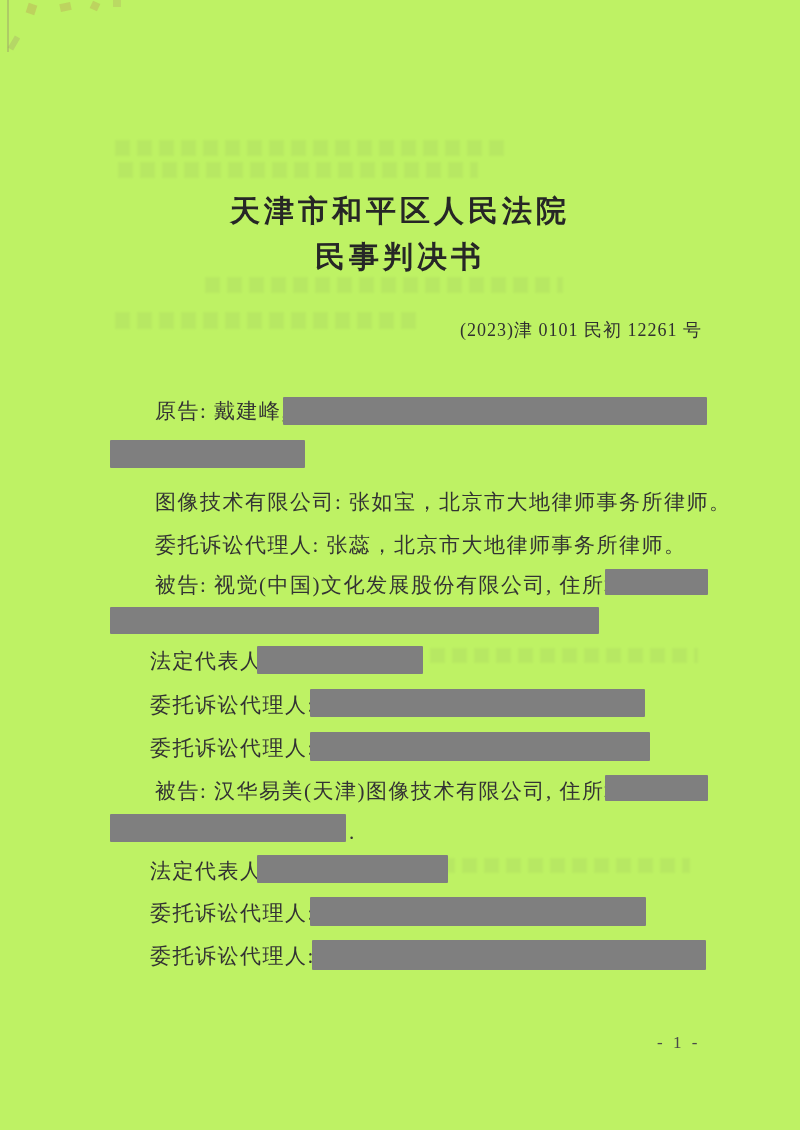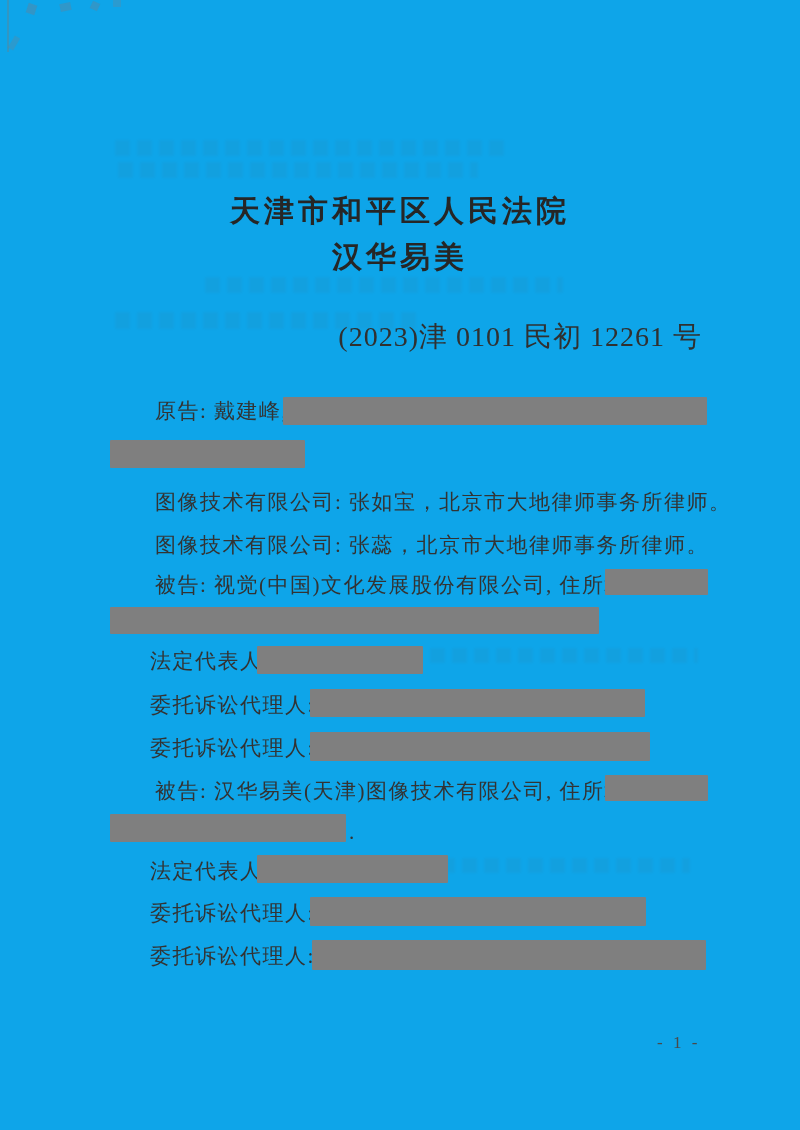--- a/index.html
+++ b/index.html
@@ -2,42 +2,42 @@
 <html><head>
 <meta charset="utf-8">
 <style>
   * { margin: 0; padding: 0; box-sizing: border-box; }
   html, body { background: #ffffff; }
   .page {
     position: relative;
     width: 800px;
     height: 1130px;
     margin: 0 auto;
-    background: #0ea5e9;
+    background: #bef264;
     overflow: hidden;
     font-family: "Liberation Serif", "DejaVu Serif", serif;
     color: #2e2e2e;
   }
   .abs { position: absolute; }
   .doc-title {
     left: 0; right: 0;
     text-align: center;
     font-size: 30px;
     font-weight: bold;
     color: #262626;
     letter-spacing: 4px;
   }
   .body-line {
     font-size: 21px;
     color: #333333;
     letter-spacing: 1.5px;
     white-space: nowrap;
   }
   .case-no {
-    font-size: 28px;
+    font-size: 18px;
     color: #303030;
     letter-spacing: 1px;
     white-space: nowrap;
   }
   .redaction {
     position: absolute;
     background: #7f7f7f;
     border-radius: 1px;
   }
   .page-num {
@@ -72,30 +72,30 @@
   <div class="corner-mark" style="left:11px; top:36px; width:6px; height:14px; background:rgba(150,120,110,0.22); transform:rotate(30deg);"></div>
 
   <div class="bleed" style="left:115px; top:140px; width:395px; height:16px;"></div>
   <div class="bleed" style="left:118px; top:162px; width:360px; height:16px;"></div>
   <div class="bleed" style="left:205px; top:277px; width:358px; height:16px;"></div>
   <div class="bleed" style="left:115px; top:312px; width:308px; height:17px;"></div>
   <div class="bleed" style="left:430px; top:648px; width:268px; height:15px;"></div>
   <div class="bleed" style="left:440px; top:858px; width:250px; height:15px;"></div>
 
   <div class="abs doc-title" style="top:191px;">天津市和平区人民法院</div>
-  <div class="abs doc-title" style="top:237px;">汉华易美</div>
+  <div class="abs doc-title" style="top:237px;">民事判决书</div>
 
   <div class="abs case-no" style="top:318px; right:98px;">(2023)津 0101 民初 12261 号</div>
 
   <div class="abs body-line" style="left:155px; top:397px;">原告: 戴建峰,</div>
   <div class="redaction" style="left:283px; top:397px; width:424px; height:28px;"></div>
   <div class="redaction" style="left:110px; top:440px; width:195px; height:28px;"></div>
 
   <div class="abs body-line" style="left:155px; top:488px;">图像技术有限公司: 张如宝，北京市大地律师事务所律师。</div>
-  <div class="abs body-line" style="left:155px; top:531px;">图像技术有限公司: 张蕊，北京市大地律师事务所律师。</div>
+  <div class="abs body-line" style="left:155px; top:531px;">委托诉讼代理人: 张蕊，北京市大地律师事务所律师。</div>
 
   <div class="abs body-line" style="left:155px; top:571px;">被告: 视觉(中国)文化发展股份有限公司, 住所地</div>
   <div class="redaction" style="left:605px; top:569px; width:103px; height:26px;"></div>
   <div class="redaction" style="left:110px; top:607px; width:489px; height:27px;"></div>
 
   <div class="abs body-line" style="left:150px; top:647px;">法定代表人:</div>
   <div class="redaction" style="left:257px; top:646px; width:166px; height:28px;"></div>
 
   <div class="abs body-line" style="left:150px; top:691px;">委托诉讼代理人:</div>
   <div class="redaction" style="left:310px; top:689px; width:335px; height:28px;"></div>

